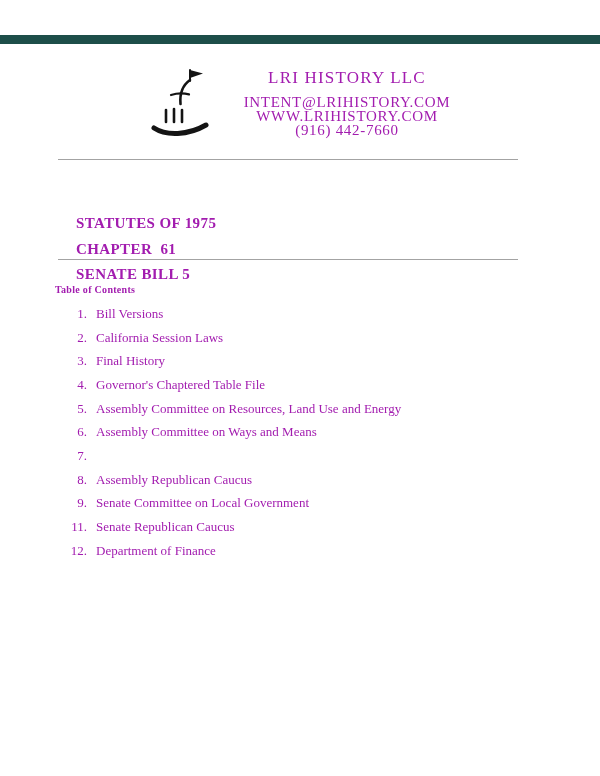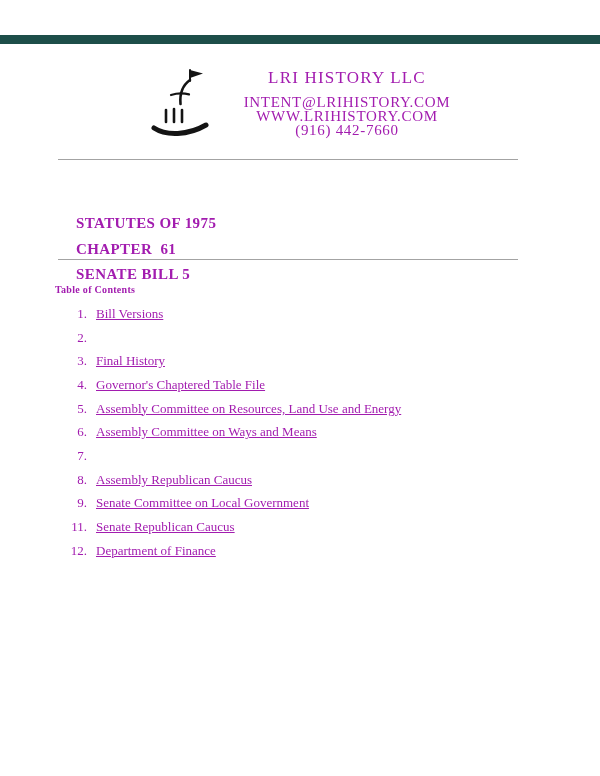--- a/index.html
+++ b/index.html
@@ -21,21 +21,21 @@
   .rule-1{top:159px;}
   .rule-2{top:259px;}
 
   .citation{position:absolute;top:176px;left:76px;width:460px;text-align:left;margin-top:35px;}
   .citation-line{font-weight:bold;font-size:15px;letter-spacing:0.4px;line-height:25.5px;white-space:pre-wrap;}
 
   .toc-title{position:absolute;top:284px;left:55px;font-weight:bold;font-size:10px;letter-spacing:0.3px;}
   .toc{position:absolute;top:302px;left:55px;width:470px;}
   .toc-row{display:flex;align-items:center;height:23.7px;font-size:13px;}
   .toc-num{width:32px;text-align:right;margin-right:9px;flex:0 0 auto;}
-  .toc-label{white-space:pre-wrap;text-decoration:underline;}
+  .toc-label{white-space:pre-wrap;}
 </style>
 </head>
 <body>
 
 <div class="page">
 
   <div class="band band-top"></div>
   <div class="band band-bottom"></div>
 
   <div class="letterhead">
@@ -71,20 +71,21 @@
 
   <div class="toc-title">Table of Contents</div>
 
   <div class="toc">
     <div class="toc-row">
       <span class="toc-num">1.</span>
       <span class="toc-label">Bill Versions</span>
     </div>
     <div class="toc-row">
       <span class="toc-num">2.</span>
+      <span class="toc-label">California Session Laws</span>
     </div>
     <div class="toc-row">
       <span class="toc-num">3.</span>
       <span class="toc-label">Final History</span>
     </div>
     <div class="toc-row">
       <span class="toc-num">4.</span>
       <span class="toc-label">Governor's Chaptered Table File</span>
     </div>
     <div class="toc-row">

